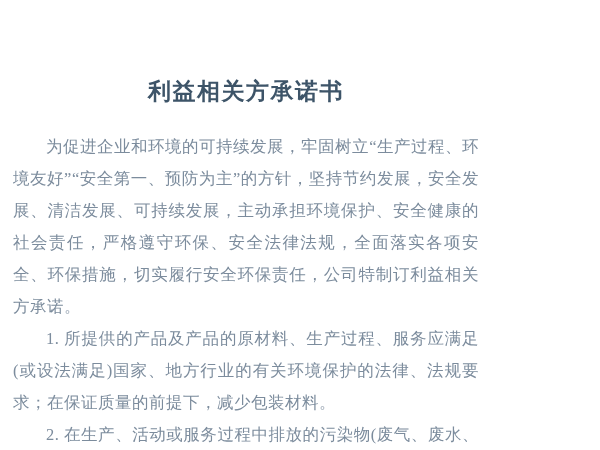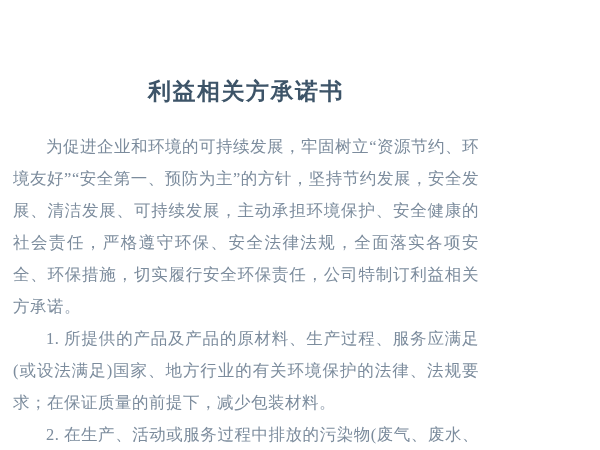--- a/index.html
+++ b/index.html
@@ -39,17 +39,17 @@
     color: #7c8c9d;
     letter-spacing: 0.5px;
   }
 </style>
 </head>
 <body>
 
 <div class="page">
   <h1 class="doc-title">利益相关方承诺书</h1>
   <div class="doc-body">
-    <p>为促进企业和环境的可持续发展，牢固树立“资源节约、环境友好”“安全第一、预防为主”的方针，坚持节约发展，安全发展、清洁发展、可持续发展，主动承担环境保护、安全健康的社会责任，严格遵守环保、安全法律法规，全面落实各项安全、环保措施，切实履行安全环保责任，公司特制订利益相关方承诺。</p>
+    <p>为促进企业和环境的可持续发展，牢固树立“生产过程、环境友好”“安全第一、预防为主”的方针，坚持节约发展，安全发展、清洁发展、可持续发展，主动承担环境保护、安全健康的社会责任，严格遵守环保、安全法律法规，全面落实各项安全、环保措施，切实履行安全环保责任，公司特制订利益相关方承诺。</p>
     <p>1. 所提供的产品及产品的原材料、生产过程、服务应满足(或设法满足)国家、地方行业的有关环境保护的法律、法规要求；在保证质量的前提下，减少包装材料。</p>
     <p>2. 在生产、活动或服务过程中排放的污染物(废气、废水、固体废弃物、噪声等)应制定计划、采取措施达到国家或地方的排放标准</p>
   </div>
 </div>
 
 </body></html>

